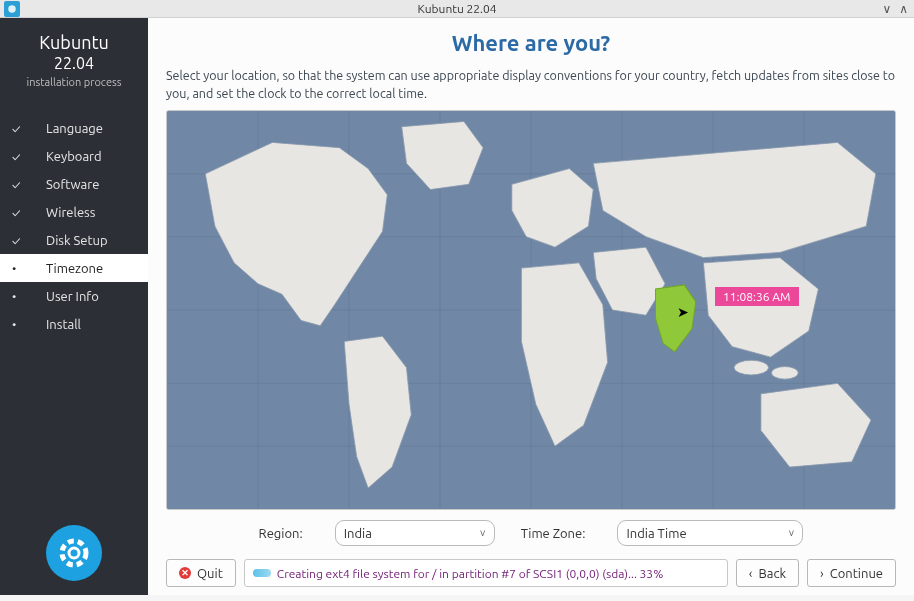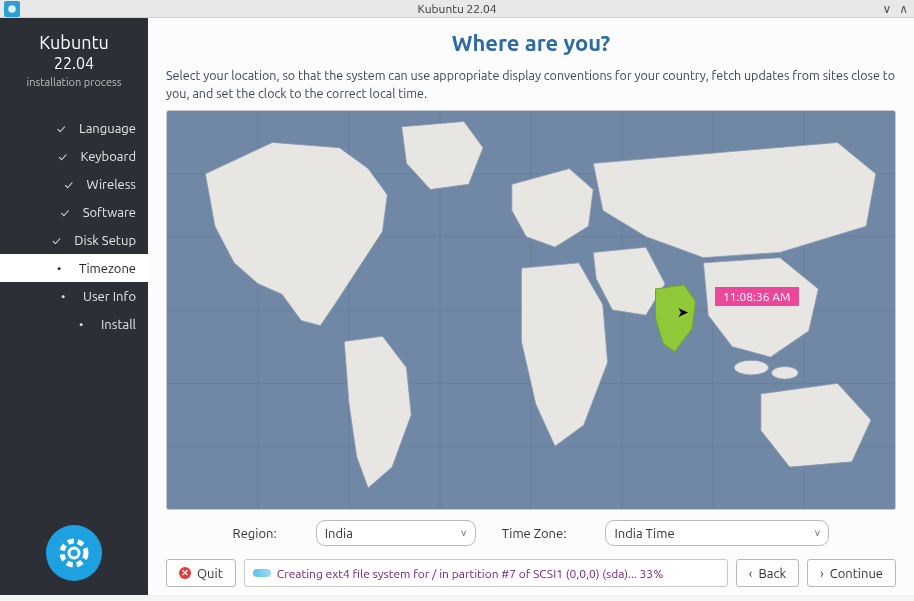--- a/index.html
+++ b/index.html
@@ -11,44 +11,44 @@
 .titlebar .win-controls { position: absolute; right: 6px; display: flex; gap: 8px; color: #555; font-size: 12px; }
 .titlebar .win-controls span { cursor: pointer; }
 
 .main { display: flex; height: 577px; }
 .sidebar { width: 148px; background: #2c3036; color: #e0e0e0; display: flex; flex-direction: column; padding-top: 10px; position: relative; }
 .sidebar .brand { text-align: center; padding: 4px 8px 14px; }
 .sidebar .brand h1 { font-size: 18px; font-weight: 400; color: #fff; }
 .sidebar .brand h2 { font-size: 16px; font-weight: 400; color: #fff; margin-top: 2px; }
 .sidebar .brand p { font-size: 11px; color: #bdbdbd; margin-top: 4px; }
 .sidebar ul { list-style: none; margin-top: 12px; }
-.sidebar li { font-size: 13px; padding: 7px 12px; display: flex; align-items: center; gap: 10px; color: #e6e6e6; cursor: default; justify-content: flex-end; }
+.sidebar li { font-size: 13px; padding: 7px 12px; display: flex; align-items: center; gap: 22px; color: #e6e6e6; cursor: default; }
 .sidebar li .tick { font-size: 12px; width: 12px; }
 .sidebar li.active { background: #fff; color: #222; }
 .sidebar li.active .tick { color: #222; }
 .sidebar li.pending .tick::before { content: "•"; }
 .sidebar li.done .tick::before { content: "✓"; }
 .sidebar .logo-wrap { position: absolute; bottom: 14px; width: 100%; display:flex; justify-content:center; }
 .kubuntu-logo { width: 56px; height: 56px; border-radius: 50%; background: #1da1e0; display:flex; align-items:center; justify-content:center; }
 
 .content { flex: 1; background: #fcfcfc; padding: 12px 18px 8px; display: flex; flex-direction: column; }
 .content h1.page-title { color: #2c6aa5; font-size: 22px; font-weight: 600; text-align: center; margin-bottom: 12px; }
 .content .instructions { font-size: 12.5px; color: #3b4652; line-height: 1.4; margin-bottom: 8px; }
 
 .map-frame { flex: 1; border: 1px solid #c8c8c8; border-radius: 3px; background: #7088a6; position: relative; overflow: hidden; }
 .map-frame svg { width: 100%; height: 100%; }
 .map-tooltip { position: absolute; top: 176px; left: 548px; background: #ec4899; color: #fff; font-size: 12px; padding: 3px 8px; border-radius: 0; white-space: nowrap; }
 .map-cursor { position:absolute; top: 193px; left: 510px; font-size: 14px; color:#000; }
 
 .selectors { display: flex; gap: 26px; justify-content: center; padding: 10px 0 6px; }
-.selectors .field { display: flex; align-items: center; gap: 15px; }
+.selectors .field { display: flex; align-items: center; gap: 8px; }
 .selectors label { font-size: 13px; color: #333; }
 .selectors .select { width: 160px; height: 26px; border: 1px solid #bababa; border-radius: 9px; background: #fff; display: flex; align-items: center; padding: 0 8px; font-size: 13px; color: #333; position: relative; cursor: pointer; margin-left: 24px; }
 .selectors .select .chev { position: absolute; right: 8px; color: #666; font-size: 10px; }
-.selectors .select.wide { width: 224px; }
+.selectors .select.wide { width: 186px; }
 
 .bottom-bar { display: flex; align-items: center; gap: 8px; padding-top: 6px; border-top: 1px solid transparent; }
 .btn { height: 28px; border: 1px solid #b8b8b8; border-radius: 3px; background: #fdfdfd; padding: 0 12px; font-size: 13px; color: #333; display: inline-flex; align-items: center; gap: 6px; cursor: pointer; }
 .btn .x-icon { width: 12px; height: 12px; border-radius: 50%; background: #e33a3a; color:#fff; display:inline-flex; align-items:center; justify-content:center; font-size:9px; font-weight:bold; }
 .progress-area { flex: 1; border: 1px solid #c8c8c8; border-radius: 3px; height: 28px; display: flex; align-items: center; padding: 0 8px; font-size: 12px; color: #701a75; gap: 6px; background: #fff; }
 .progress-area .spinner { width: 18px; height: 8px; border-radius: 4px; background: linear-gradient(90deg,#5cc1e8,#9dd9f0); }
 </style>
 </head>
 <body>
 
@@ -77,25 +77,25 @@
         <li class="done">
           <span class="tick"></span>
           <span>Language</span>
         </li>
         <li class="done">
           <span class="tick"></span>
           <span>Keyboard</span>
         </li>
         <li class="done">
           <span class="tick"></span>
+          <span>Software</span>
+        </li>
+        <li class="done">
+          <span class="tick"></span>
           <span>Wireless</span>
-        </li>
-        <li class="done">
-          <span class="tick"></span>
-          <span>Software</span>
         </li>
         <li class="done">
           <span class="tick"></span>
           <span>Disk Setup</span>
         </li>
         <li class="active">
           <span class="tick">•</span>
           <span>Timezone</span>
         </li>
         <li class="pending">

